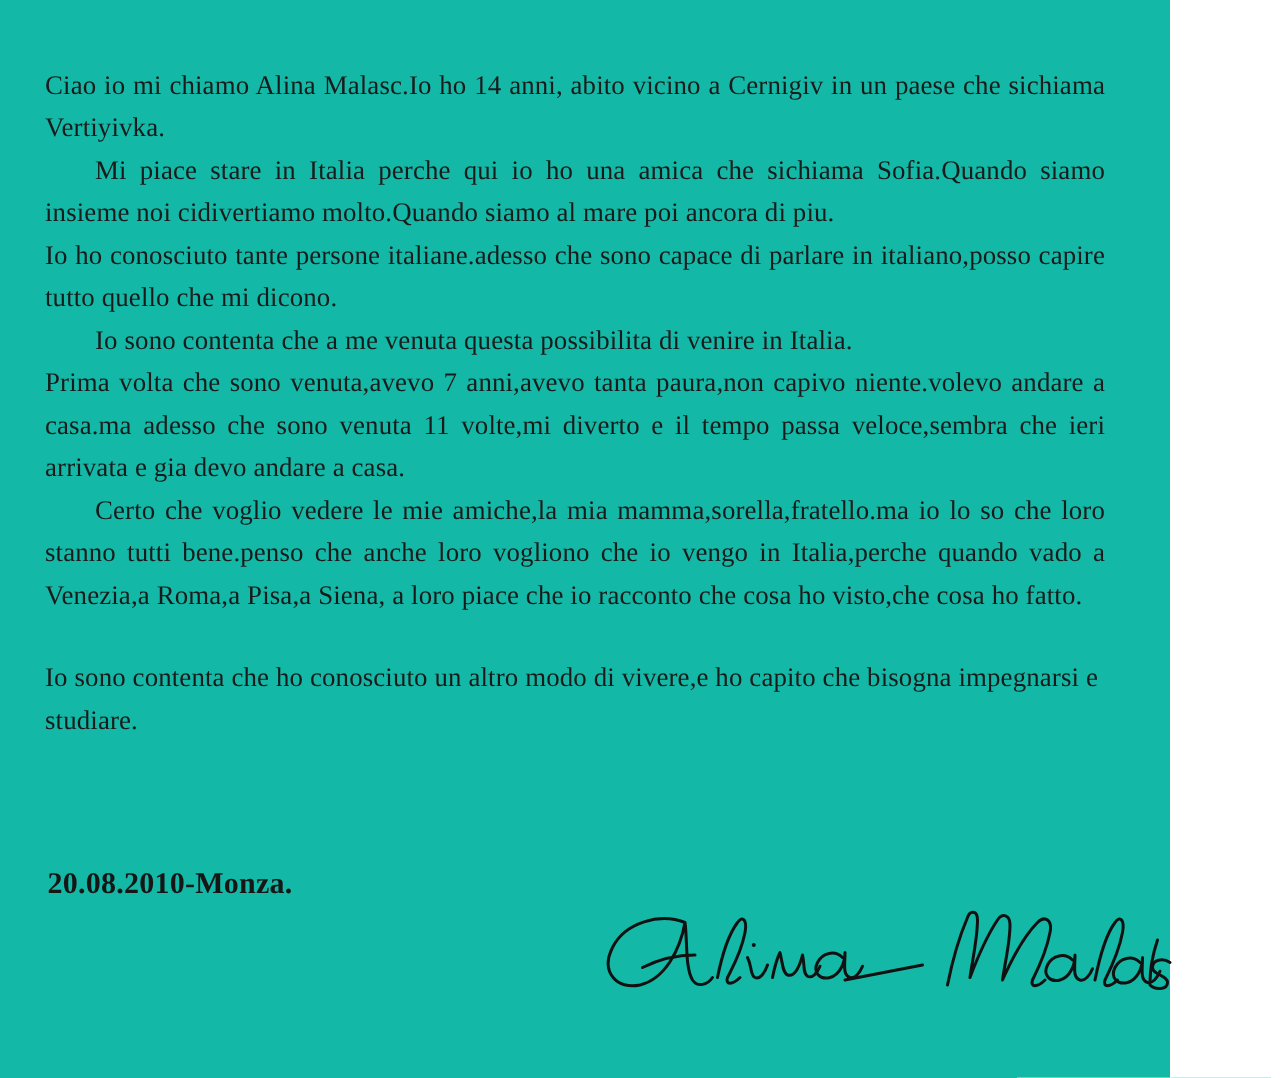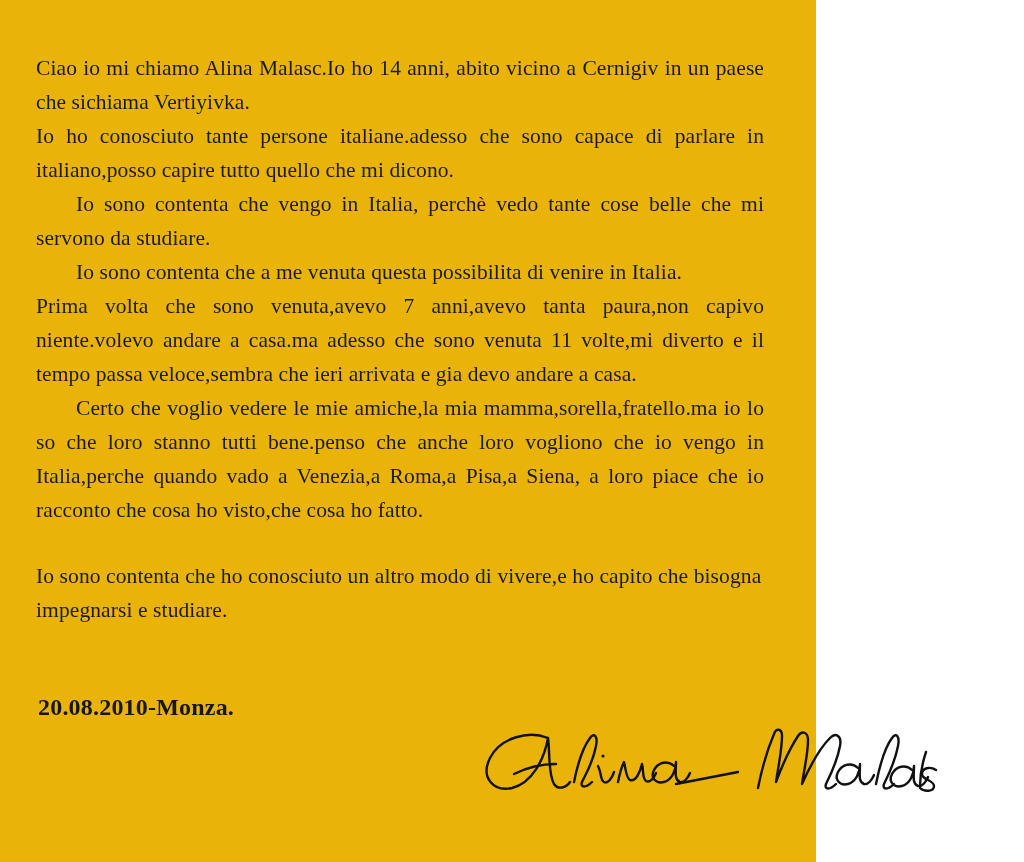--- a/index.html
+++ b/index.html
@@ -9,23 +9,23 @@
   }
   body {
     width: 1024px;
     height: 862px;
     overflow: hidden;
     font-family: "Liberation Serif", serif;
     color: #1b1b1b;
   }
   .page {
     position: relative;
-    width: 816px;
+    width: 936px;
     height: 862px;
-    background: #eab308;
+    background: #14b8a6;
     box-sizing: border-box;
     padding: 52px 52px 0 36px;
     font-family: Liberation Serif, serif;
   }
   .letter-body {
     font-size: 21.5px;
     line-height: 1.58;
     text-align: justify;
     text-justify: inter-word;
     letter-spacing: 0.1px;
@@ -63,22 +63,22 @@
     overflow: visible;
   }
 </style>
 </head>
 <body>
 
 <div class="page">
 
   <div class="letter-body">
     <p class="para">Ciao io mi chiamo Alina Malasc.Io ho 14 anni, abito vicino a Cernigiv in un paese che sichiama Vertiyivka.</p>
+    <p class="para indent">Mi piace stare in Italia perche qui io ho una amica che  sichiama Sofia.Quando siamo insieme noi cidivertiamo molto.Quando siamo al mare poi ancora di piu.</p>
     <p class="para">Io ho conosciuto tante persone italiane.adesso che sono capace di parlare in italiano,posso capire tutto quello che mi dicono.</p>
-    <p class="para indent">Io sono contenta che vengo in  Italia, perchè  vedo tante cose belle che mi servono da studiare.</p>
     <p class="para indent">Io sono contenta che a me venuta questa possibilita di venire in Italia.</p>
     <p class="para">Prima volta che sono venuta,avevo 7 anni,avevo tanta paura,non capivo niente.volevo andare a casa.ma adesso che sono venuta 11 volte,mi diverto e il tempo passa veloce,sembra che ieri arrivata e gia devo andare a casa.</p>
     <p class="para indent">Certo che voglio vedere le mie amiche,la mia mamma,sorella,fratello.ma io lo so che loro stanno tutti bene.penso che anche loro vogliono che io vengo in Italia,perche quando vado a Venezia,a Roma,a Pisa,a Siena, a loro piace che io racconto che cosa ho visto,che cosa ho fatto.</p>
     <p class="para">Io sono contenta che ho conosciuto un altro modo di vivere,e ho capito che bisogna impegnarsi e studiare.</p>
   </div>
 
   <div class="date-line">20.08.2010-Monza.</div>
 
   <div class="signature">
     <svg width="470" height="90" viewBox="0 0 470 90" fill="none" aria-hidden="true">

